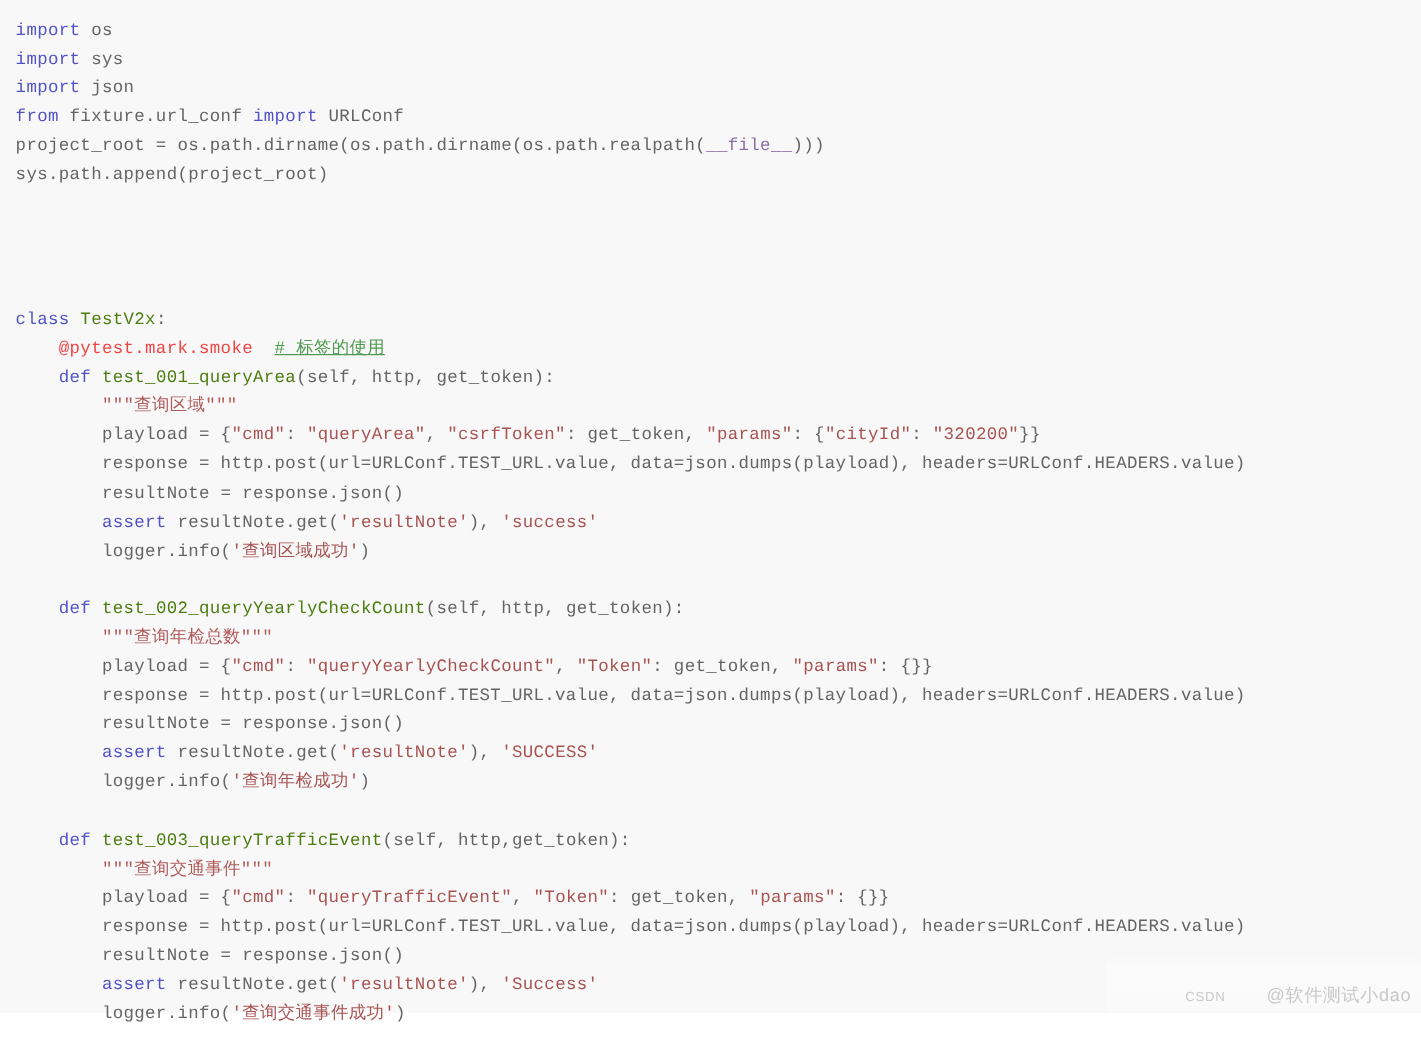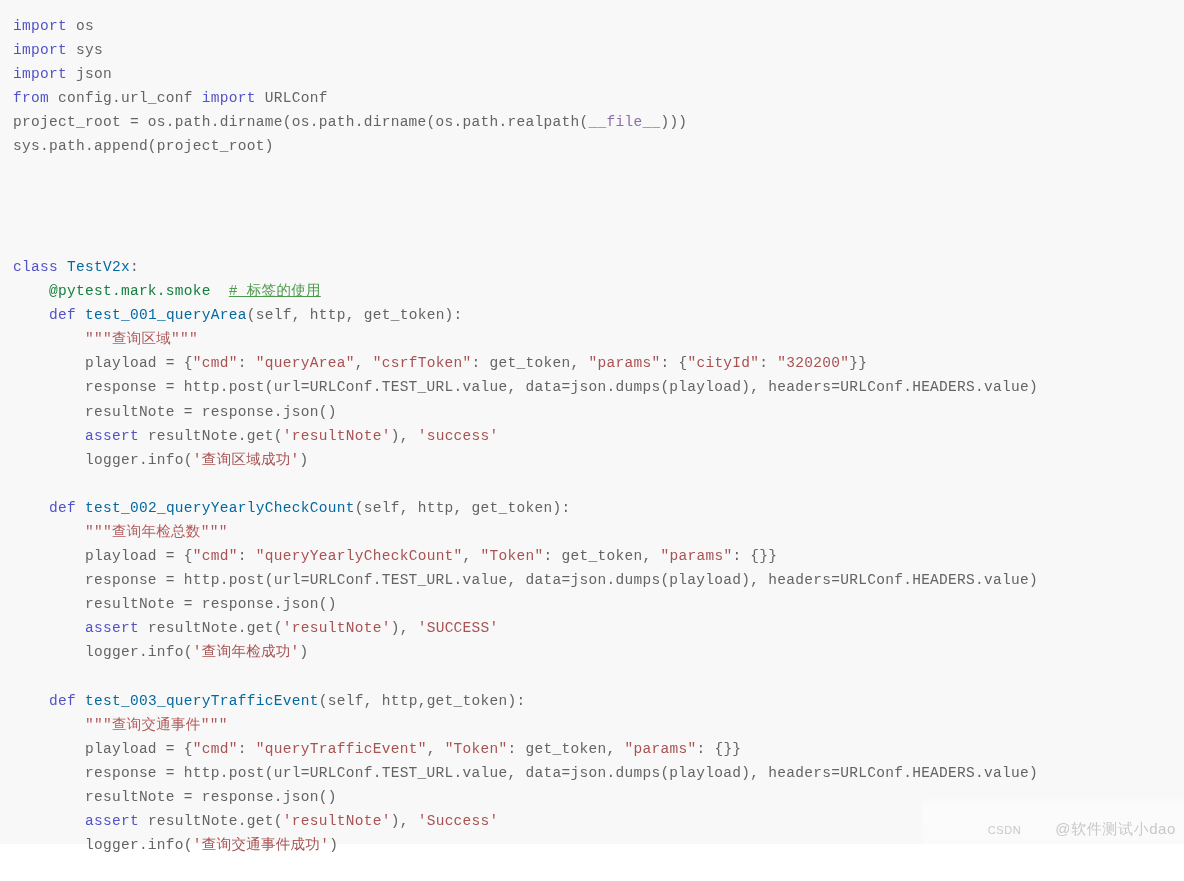--- a/index.html
+++ b/index.html
@@ -34,22 +34,22 @@
   }
   .code-line.blank {
     color: transparent;
   }
 
   
   .tok-kw      { color: #5252c8; }        
   .tok-plain   { color: #646464; }        
   .tok-str     { color: #a85252; }        
   .tok-doc     { color: #b05a5a; }        
-  .tok-fn      { color: #0369a1; }        
-  .tok-deco    { color: #15803d; }        
+  .tok-fn      { color: #4d7c0f; }        
+  .tok-deco    { color: #ef4444; }        
   .tok-comment { color: #4e9a4e; text-decoration: underline; }        
   .tok-dunder  { color: #8d6ea8; }        
 
   
   #watermark-smear {
     position: absolute;
     right: 0;
     bottom: 0;
     width: 262px;
     height: 48px;
@@ -73,21 +73,21 @@
   #watermark-block .wm-user  { font-size: 15px; margin-left: 28px; }
 </style>
 </head>
 <body>
 
 <div id="code-surface">
   <div id="code-lines">
       <div class="code-line"><span class="tok-kw">import</span><span class="tok-plain"> os</span></div>
       <div class="code-line"><span class="tok-kw">import</span><span class="tok-plain"> sys</span></div>
       <div class="code-line"><span class="tok-kw">import</span><span class="tok-plain"> json</span></div>
-      <div class="code-line"><span class="tok-kw">from</span><span class="tok-plain"> config.url_conf </span><span class="tok-kw">import</span><span class="tok-plain"> URLConf</span></div>
+      <div class="code-line"><span class="tok-kw">from</span><span class="tok-plain"> fixture.url_conf </span><span class="tok-kw">import</span><span class="tok-plain"> URLConf</span></div>
       <div class="code-line"><span class="tok-plain">project_root = os.path.dirname(os.path.dirname(os.path.realpath(</span><span class="tok-dunder">__file__</span><span class="tok-plain">)))</span></div>
       <div class="code-line"><span class="tok-plain">sys.path.append(project_root)</span></div>
       <div class="code-line blank">&nbsp;</div>
       <div class="code-line blank">&nbsp;</div>
       <div class="code-line blank">&nbsp;</div>
       <div class="code-line blank">&nbsp;</div>
       <div class="code-line"><span class="tok-kw">class</span><span class="tok-plain"> </span><span class="tok-fn">TestV2x</span><span class="tok-plain">:</span></div>
       <div class="code-line"><span class="tok-plain">    </span><span class="tok-deco">@pytest.mark.smoke</span><span class="tok-plain">  </span><span class="tok-comment"># 标签的使用</span></div>
       <div class="code-line"><span class="tok-plain">    </span><span class="tok-kw">def</span><span class="tok-plain"> </span><span class="tok-fn">test_001_queryArea</span><span class="tok-plain">(self, http, get_token):</span></div>
       <div class="code-line"><span class="tok-plain">        </span><span class="tok-doc">"""查询区域"""</span></div>

